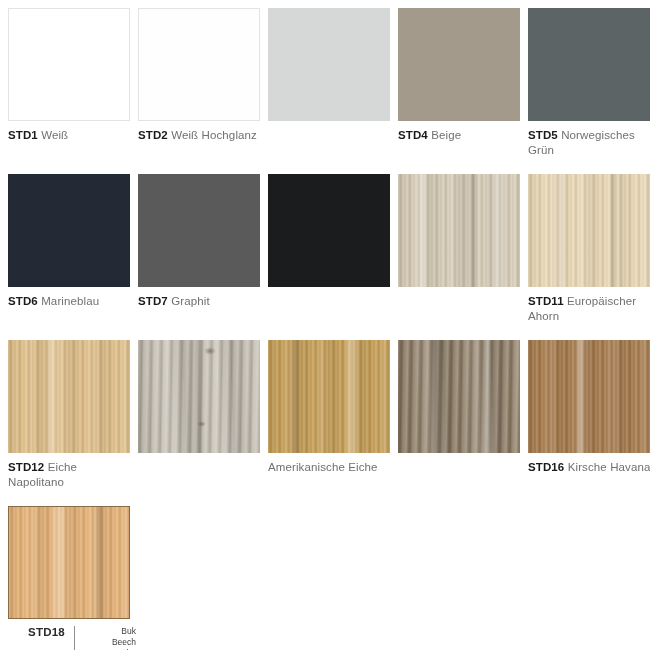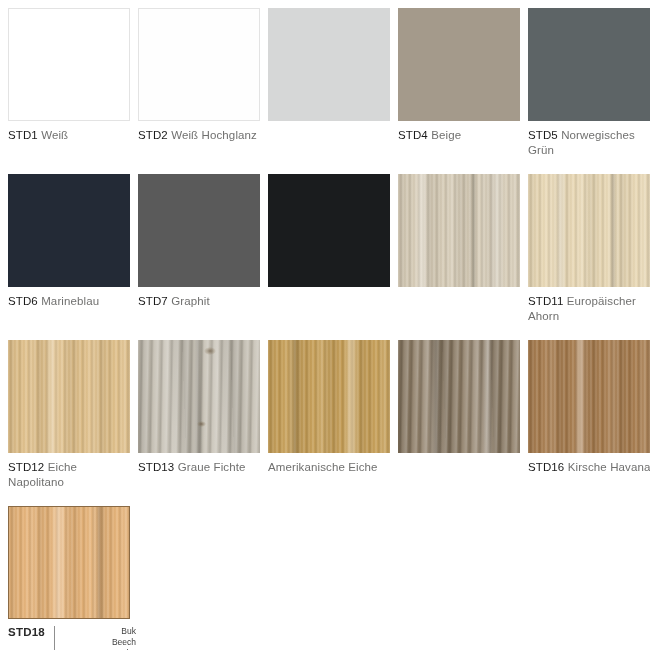--- a/index.html
+++ b/index.html
@@ -43,21 +43,21 @@
 
   .swatch-label {
     font-size: 11.5px;
     line-height: 14.5px;
     color: #6f6f6f;
     padding-top: 7px;
     padding-right: 6px;
     letter-spacing: 0.01em;
   }
   .swatch-code {
-    font-weight: normal;
+    font-weight: bold;
     color: #1a1a1a;
   }
   .swatch-name { color: #70706f; }
   .break-code .swatch-code { display: block; }
 
   
   .grain {
     position: absolute;
     inset: 0;
   }
@@ -129,20 +129,21 @@
     align-items: flex-start;
     padding-top: 7px;
     width: 128px;
   }
   .std18-code {
     font-size: 11.5px;
     font-weight: bold;
     color: #2a2a2a;
     letter-spacing: 0.02em;
     white-space: nowrap;
+    margin-left: 20px;
   }
   .std18-divider {
     width: 1px;
     align-self: stretch;
     min-height: 34px;
     background: #8f8f8f;
     margin-left: 9px;
   }
   .std18-names {
     flex: 1;
@@ -241,24 +242,20 @@
         <span class="swatch-code">STD12</span>
         <span class="swatch-name">Eiche Napolitano</span>
       </div>
     </div>
     <div class="swatch-cell">
       <div class="swatch-chip" style="background:#c2bcaf">
         <div class="grain grain-coarse"></div>
         <div class="streak dark" style="left:46%;width:10px"></div>
         <div class="knot" style="left:54%;top:6%;width:12px;height:8px"></div>
         <div class="knot" style="left:48%;top:72%;width:9px;height:6px"></div>
-      </div>
-      <div class="swatch-label">
-        <span class="swatch-code">STD13</span>
-        <span class="swatch-name">Graue Fichte</span>
       </div>
     </div>
     <div class="swatch-cell">
       <div class="swatch-chip" style="background:#c69e55">
         <div class="grain grain-fine"></div>
         <div class="streak dark" style="left:18%;width:10px"></div>
         <div class="streak" style="left:62%;width:14px"></div>
       </div>
       <div class="swatch-label break-code">
         <span class="swatch-name">Amerikanische Eiche</span>

